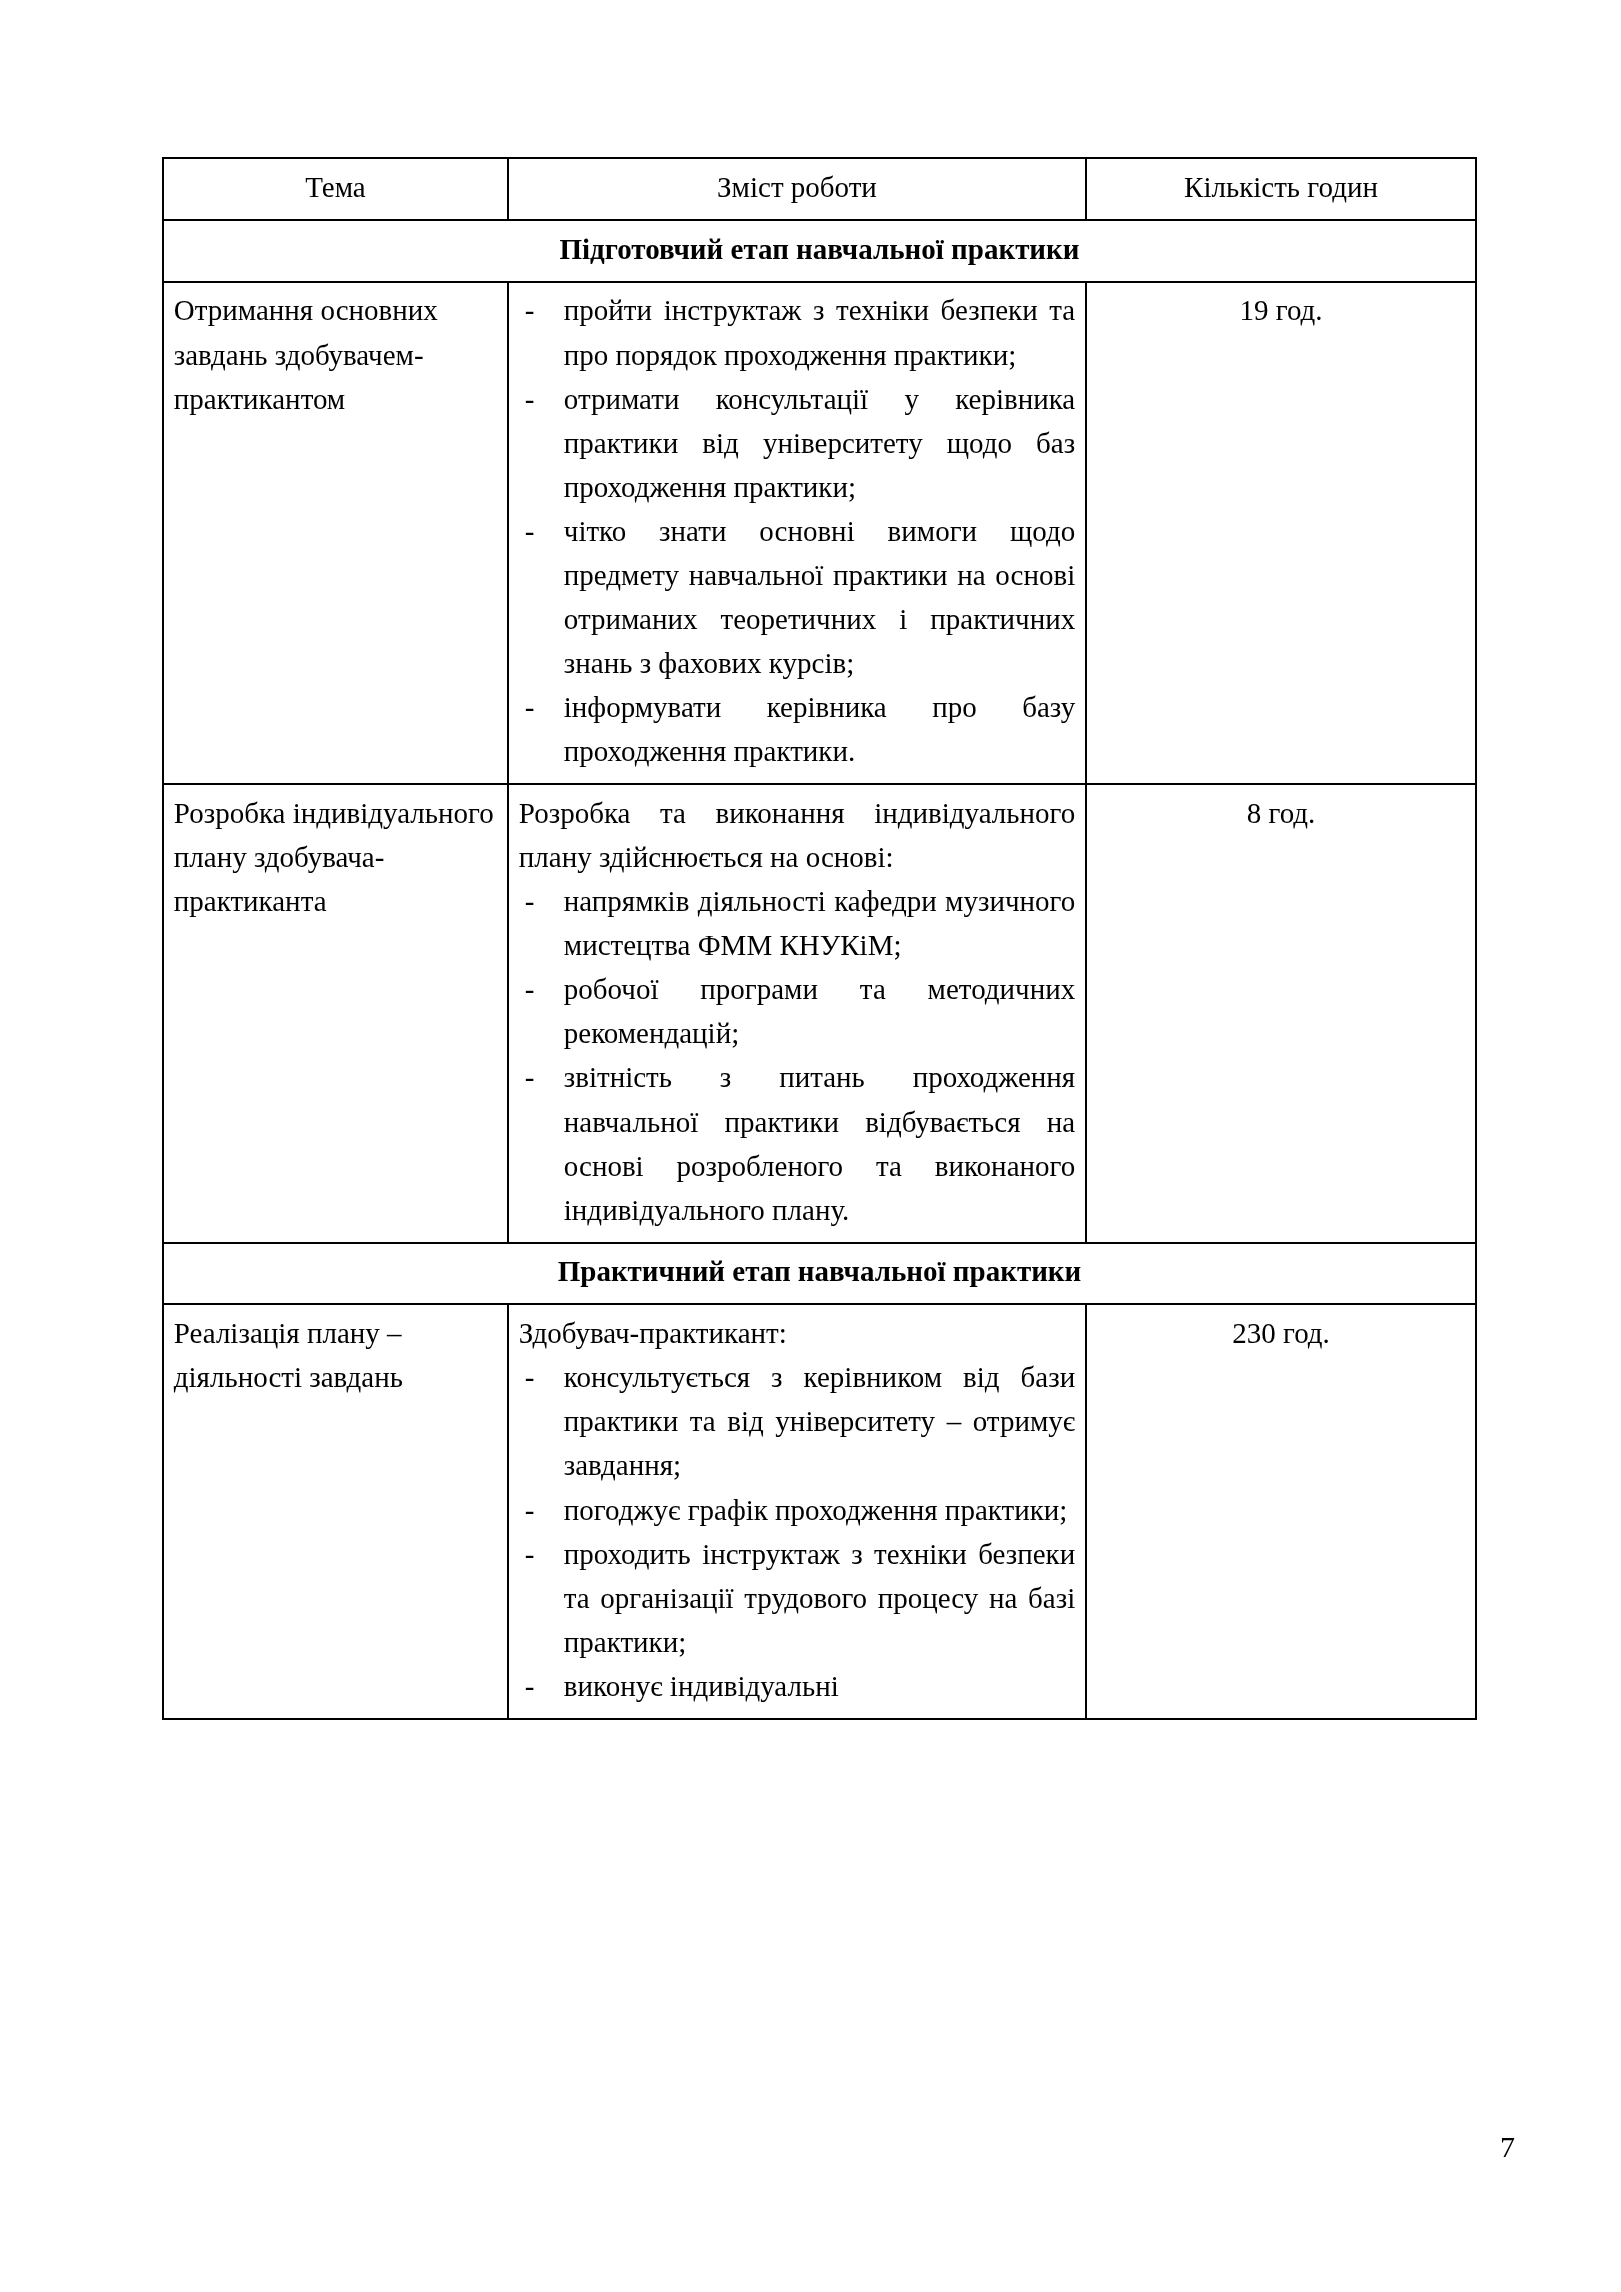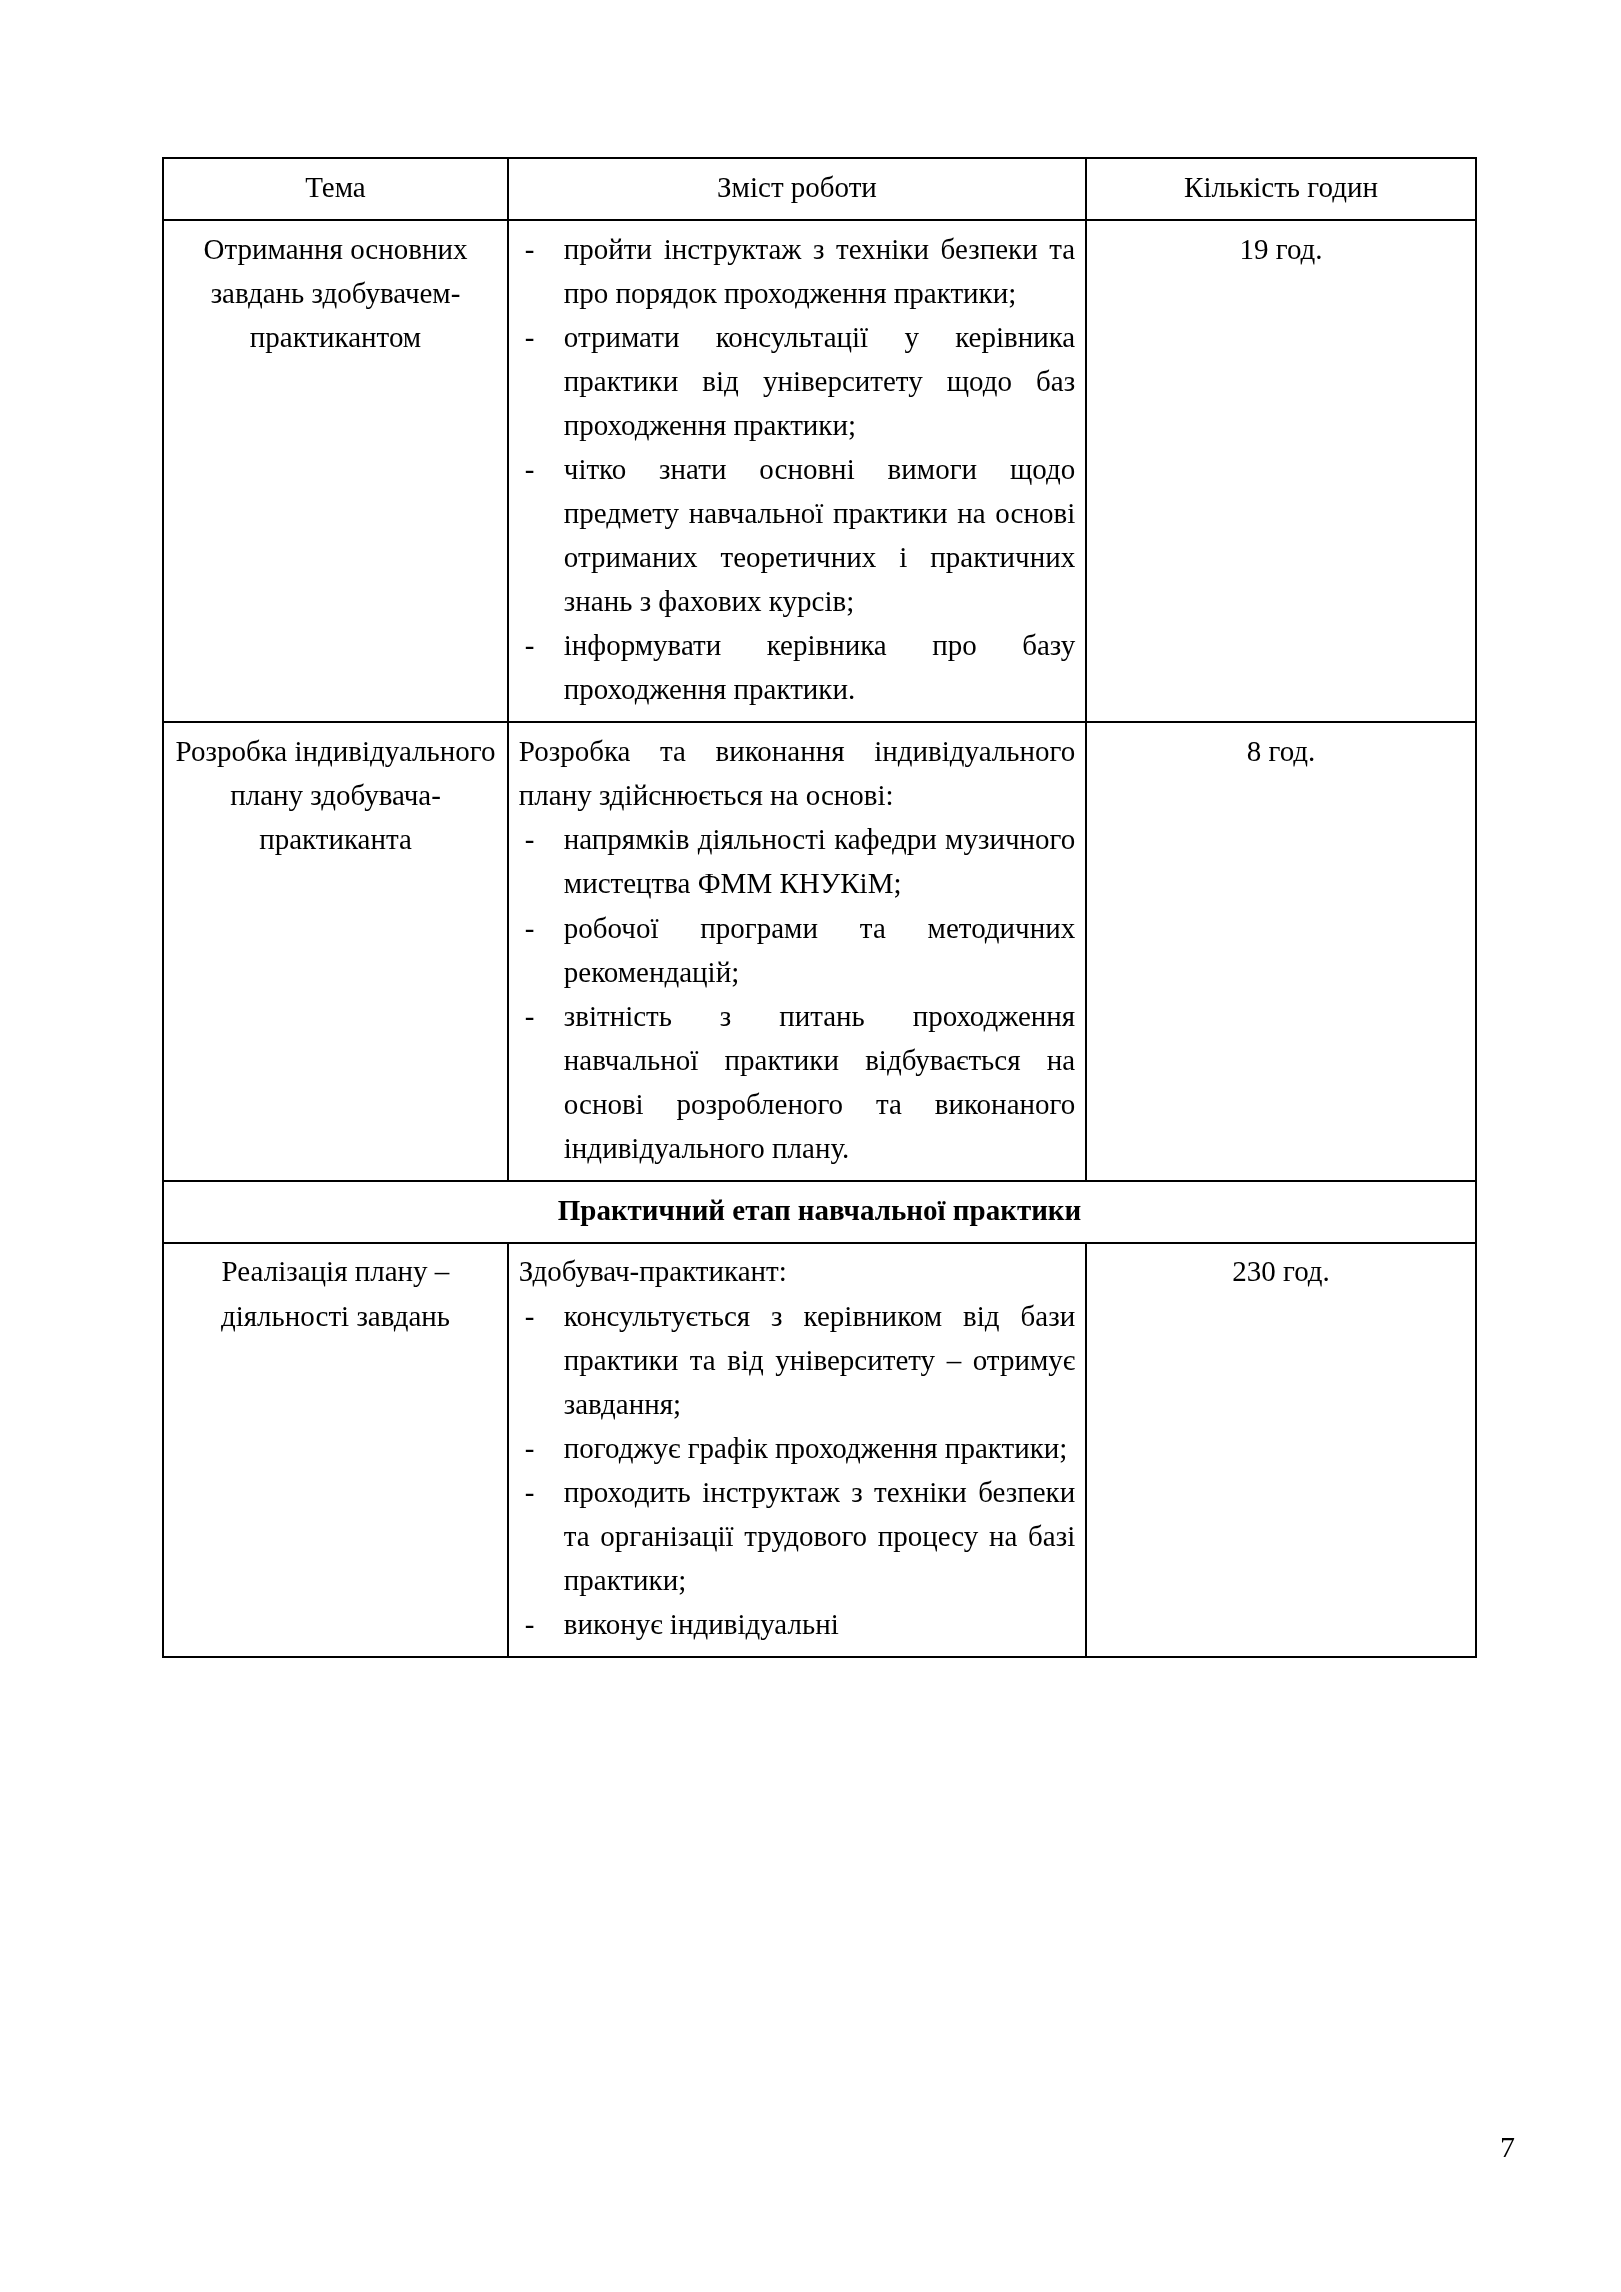--- a/index.html
+++ b/index.html
@@ -58,21 +58,21 @@
     text-align: center;
     font-weight: bold;
     font-size: 30px;
     padding-top: 7.8px;
     padding-bottom: 9.8px;
     line-height: 1.2;
   }
 
   .theme-cell {
     vertical-align: middle;
-    text-align: center;
+    text-align: left;
     padding-left: 13.7px;
     padding-right: 5.9px;
     line-height: 1.62;
     border-radius: 22px;
   }
 
   .hours-cell {
     text-align: center;
     vertical-align: top;
     padding-top: 7.8px;
@@ -130,20 +130,23 @@
       <col class="c-hours">
     </colgroup>
     <tbody>
 
       <tr>
         <th class="hdr-cell">Тема</th>
         <th class="hdr-cell">Зміст роботи</th>
         <th class="hdr-cell">Кількість годин</th>
       </tr>
 
+      <tr>
+        <td class="section-cell" colspan="3">Підготовчий етап навчальної  практики</td>
+      </tr>
 
       <tr>
         <td class="theme-cell">Отримання основних завдань здобувачем-практикантом</td>
         <td class="body-cell">
           <ul class="dash-list">
             <li>пройти інструктаж з техніки безпеки та про порядок проходження практики;</li>
             <li>отримати консультації у керівника практики від університету щодо баз проходження практики;</li>
             <li>чітко знати основні вимоги щодо предмету навчальної практики на основі отриманих теоретичних і практичних знань з фахових курсів;</li>
             <li>інформувати керівника про базу проходження практики.</li>
           </ul>

